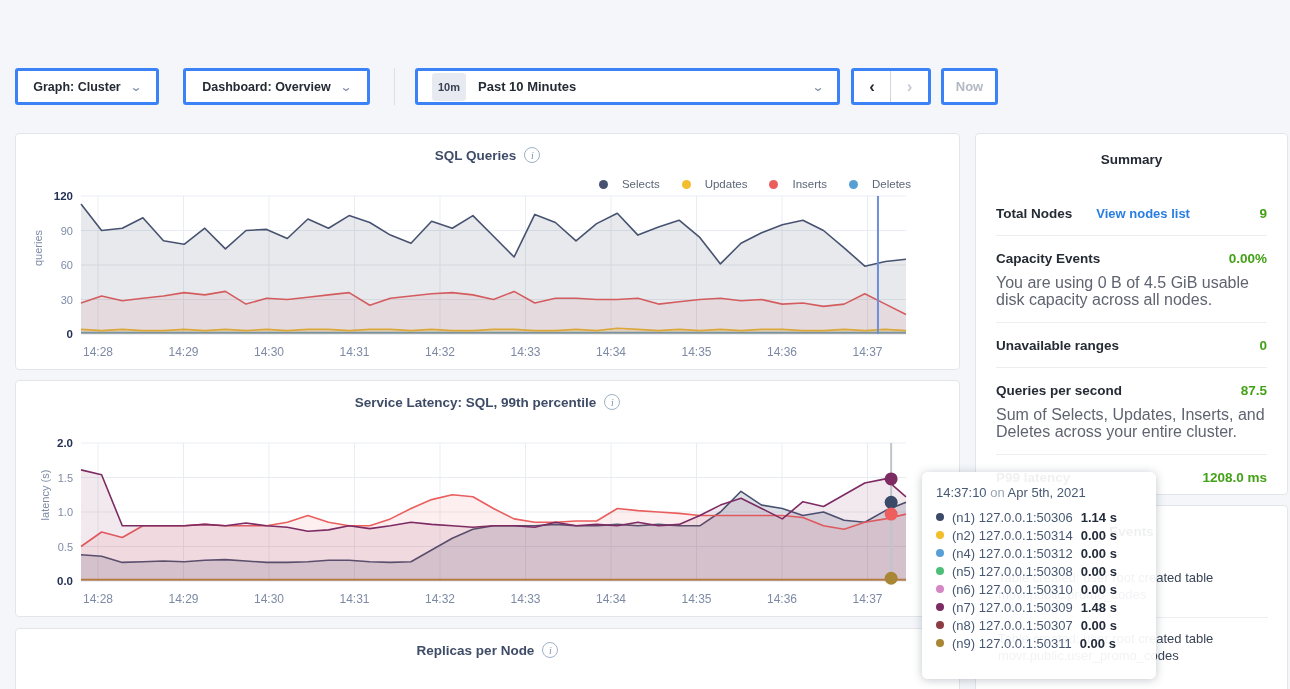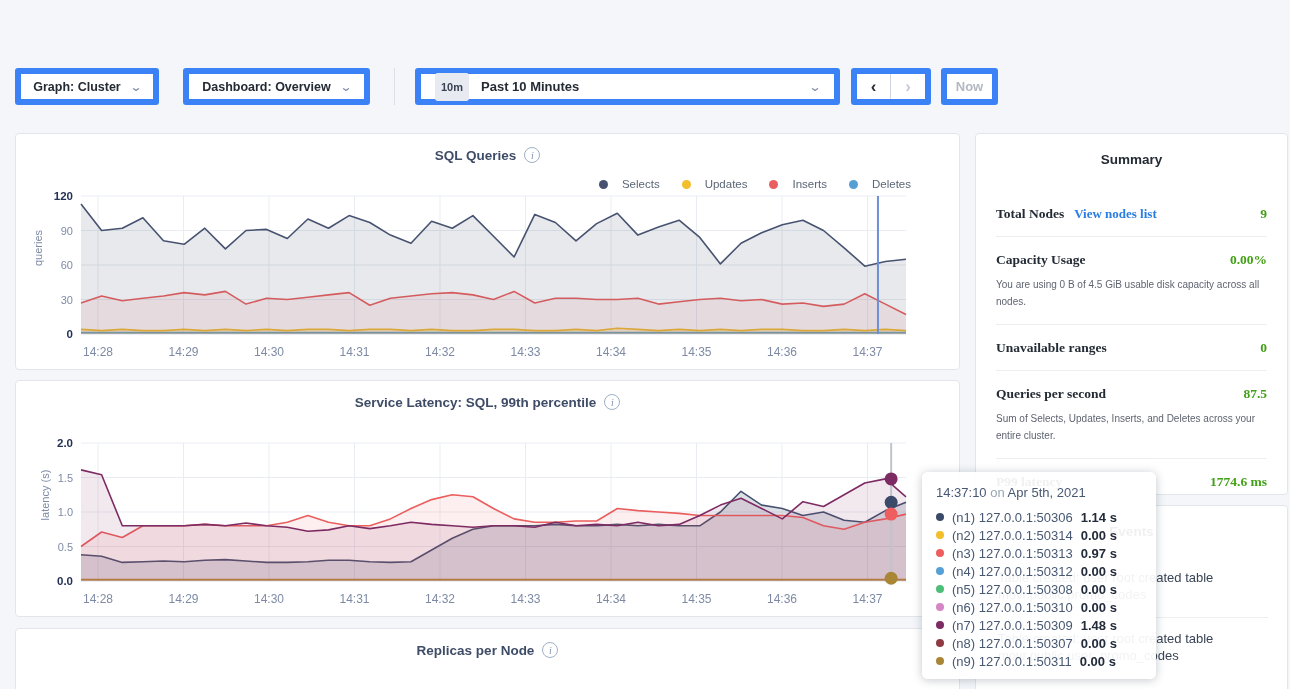--- a/index.html
+++ b/index.html
@@ -3,21 +3,21 @@
 <meta charset="utf-8">
 <style>
   * { margin:0; padding:0; box-sizing:border-box; }
   html,body { width:1290px; height:689px; overflow:hidden; }
   body { font-family:"Liberation Sans", sans-serif; background:#f4f6fa; color:#242b35; }
   #app { position:relative; width:1290px; height:689px; }
 
   .page-title { position:absolute; left:15px; top:14px; font-size:21px; font-weight:500; color:#242b35; }
 
   
-  .ctrl { position:absolute; top:68px; height:37px; background:#fff; border:6px solid #3b82f6; border-radius:3px;
+  .ctrl { position:absolute; top:68px; height:37px; background:#fff; border:3px solid #3b82f6; border-radius:3px;
           display:flex; align-items:center; font-size:12.5px; font-weight:700; color:#242b35; cursor:pointer; }
   .dd { justify-content:center; gap:10px; }
   #dd-graph { left:15px; width:144px; }
   #dd-dashboard { left:183px; width:187px; }
   .chev { color:#7e8aa5; font-size:12px; font-weight:400; transform:scaleX(1.3); }
   .ctrl-divider { position:absolute; left:394px; top:68px; height:37px; width:1px; background:#dcdfe6; }
   #time-picker { left:415px; width:425px; padding:0 14px; }
   .time-badge { background:#e7ebf1; color:#3a4253; border-radius:3px; padding:8px 6px; font-size:11px; font-weight:700; margin-right:12px; }
   #time-picker .lbl { font-size:13px; }
   #time-picker .chev { margin-left:auto; }
@@ -52,25 +52,25 @@
   .ytick.bold { fill:#233154; font-weight:700; font-size:11.5px; }
   .xtick { fill:#7e8aa5; font-size:12px; text-anchor:middle; font-family:"Liberation Sans", sans-serif; }
   .grid { stroke:#e9edf3; stroke-width:1; }
   .grid.axis { stroke:#d9dee6; }
 
   
   .side-title { text-align:center; font-size:13.5px; font-weight:700; color:#242b35; padding-top:18px; }
   #summary-rows { padding:8px 20px 0 20px; }
   .sum-row { padding:15px 0 14px 0; border-top:1px solid #eceef2; }
   .sum-row:first-child { border-top:none; margin-top:16px; }
-  .sum-head { display:flex; align-items:flex-end; gap:10px;font-family:Liberation Serif, serif; }
+  .sum-head { display:flex; align-items:flex-end; gap:24px; }
   .sum-label { font-size:13.5px; font-weight:700; color:#242b35; }
   .sum-link { font-size:13px; font-weight:700; color:#2a7de1; cursor:pointer; }
   .sum-value { margin-left:auto; font-size:13.5px; font-weight:700; color:#43a117; }
-  .sum-desc { margin-top:8px; font-size:10px; line-height:17px; color:#5f6470; }
+  .sum-desc { margin-top:8px; font-size:16px; line-height:17px; color:#5f6470; }
 
   
   #events-list { margin-top:18px; }
   .event-item { padding:12px 18px 14px 22px; font-size:13px; line-height:17px; color:#394455; width:292px; }
   .event-item + .event-item { border-top:1px solid #eceef2; }
   .event-text { display:block; width:250px; word-wrap:break-word; }
 
   
   #hover-tooltip { position:absolute; left:922px; top:472px; width:234px; height:207px; z-index:50;
                    background:rgba(255,255,255,0.93); border-radius:6px; padding:13px 22px 10px 14px;
@@ -245,42 +245,42 @@
     <div id="summary-rows">
         <div class="sum-row">
           <div class="sum-head">
             <span class="sum-label">Total Nodes</span>
             <span class="sum-link">View nodes list</span>
             <span class="sum-value">9</span>
           </div>
         </div>
         <div class="sum-row">
           <div class="sum-head">
-            <span class="sum-label">Capacity Usage</span>
+            <span class="sum-label">Capacity Events</span>
             <span class="sum-value">0.00%</span>
           </div>
           <div class="sum-desc">You are using 0 B of 4.5 GiB usable disk capacity across all nodes.</div>
         </div>
         <div class="sum-row">
           <div class="sum-head">
             <span class="sum-label">Unavailable ranges</span>
             <span class="sum-value">0</span>
           </div>
         </div>
         <div class="sum-row">
           <div class="sum-head">
             <span class="sum-label">Queries per second</span>
             <span class="sum-value">87.5</span>
           </div>
           <div class="sum-desc">Sum of Selects, Updates, Inserts, and Deletes across your entire cluster.</div>
         </div>
         <div class="sum-row">
           <div class="sum-head">
             <span class="sum-label">P99 latency</span>
-            <span class="sum-value">1774.6 ms</span>
+            <span class="sum-value">1208.0 ms</span>
           </div>
         </div>
       </div>
   </div>
 
   <div class="panel" id="panel-events">
     <div class="side-title">Events</div>
     <div id="events-list">
         <div class="event-item">
           <span class="event-text">Table created: user root created table movr.public.promo_codes</span>
@@ -302,25 +302,20 @@
           <span class="tt-dot" style="background:#3b4a68"></span>
           <span class="tt-label">(n1) 127.0.0.1:50306</span>
           <span class="tt-value">1.14 s</span>
         </div>
         <div class="tt-row">
           <span class="tt-dot" style="background:#f2be2c"></span>
           <span class="tt-label">(n2) 127.0.0.1:50314</span>
           <span class="tt-value">0.00 s</span>
         </div>
         <div class="tt-row">
-          <span class="tt-dot" style="background:#ef5e5e"></span>
-          <span class="tt-label">(n3) 127.0.0.1:50313</span>
-          <span class="tt-value">0.97 s</span>
-        </div>
-        <div class="tt-row">
           <span class="tt-dot" style="background:#56a0d6"></span>
           <span class="tt-label">(n4) 127.0.0.1:50312</span>
           <span class="tt-value">0.00 s</span>
         </div>
         <div class="tt-row">
           <span class="tt-dot" style="background:#4dbf78"></span>
           <span class="tt-label">(n5) 127.0.0.1:50308</span>
           <span class="tt-value">0.00 s</span>
         </div>
         <div class="tt-row">

